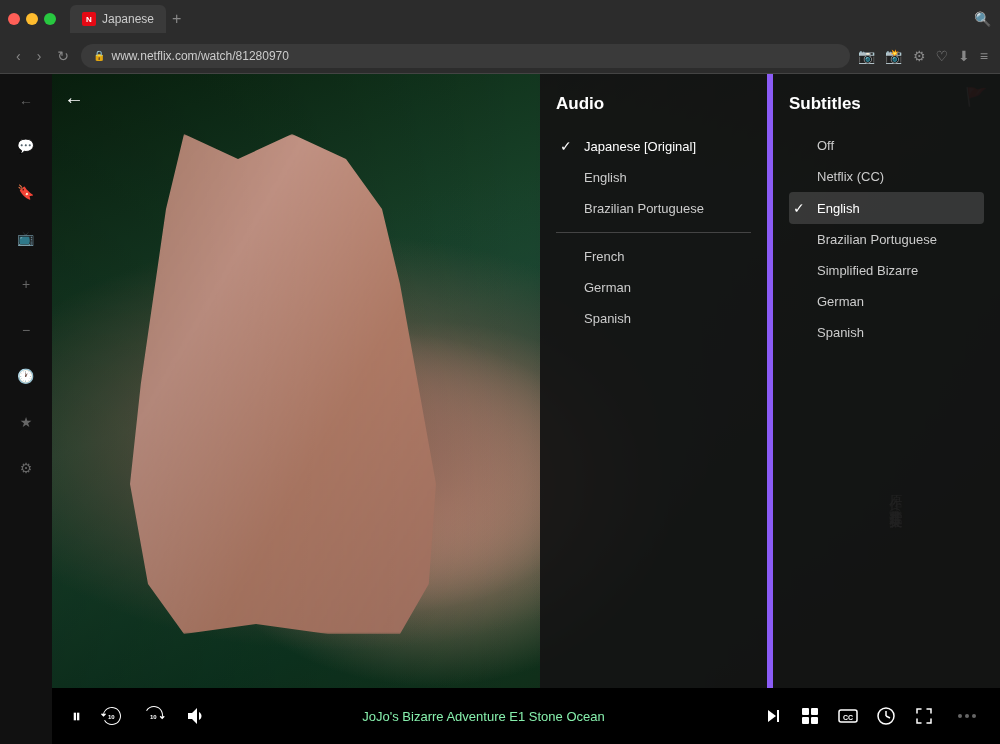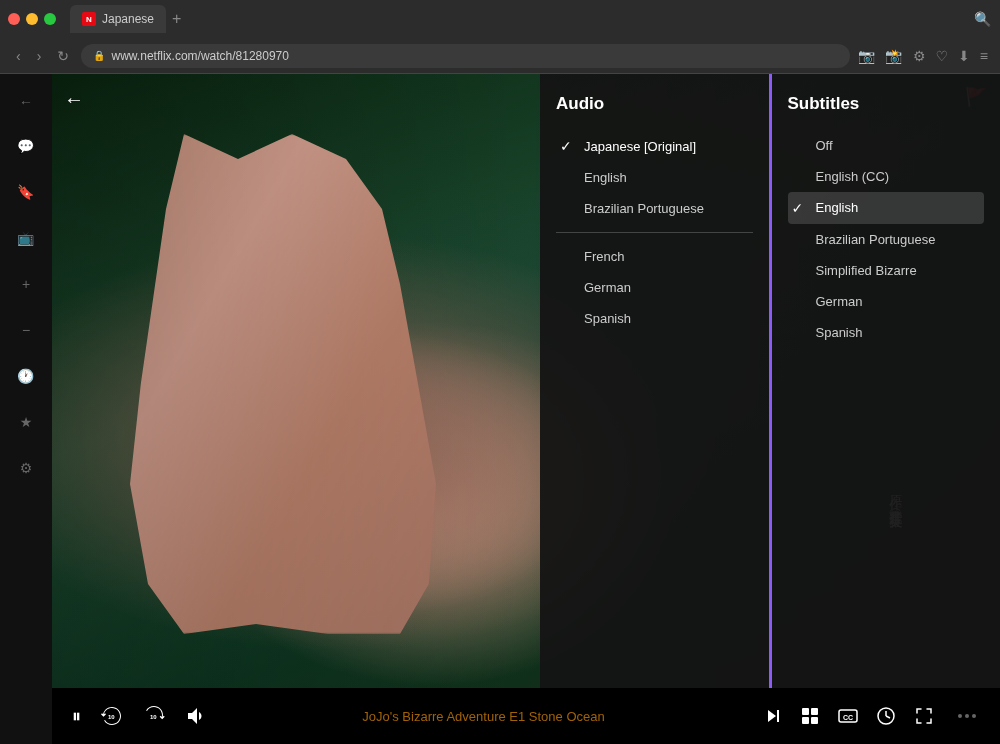--- a/index.html
+++ b/index.html
@@ -263,21 +263,21 @@
       z-index: 20;
     }
 
     .audio-column {
       flex: 1;
       padding: 20px 16px;
       overflow-y: auto;
     }
 
     .audio-column:first-child {
-      border-right: 3px solid #8b5cf6;
+      border-right: 6px solid #8b5cf6;
     }
 
     .column-header {
       color: white;
       font-size: 17px;
       font-weight: 700;
       margin-bottom: 16px;
     }
 
     .audio-item {
@@ -306,21 +306,21 @@
     }
 
     .divider-line {
       border: none;
       border-top: 1px solid #444;
       margin: 8px 0;
     }
 
     .subtitle-item {
       display: flex;
-      align-items: flex-start;
+      align-items: center;
       gap: 8px;
       padding: 8px 4px;
       color: #ccc;
       font-size: 13px;
       cursor: pointer;
       border-radius: 4px;
     }
 
     .subtitle-item.selected {
       background: rgba(255,255,255,0.15);
@@ -355,21 +355,21 @@
       cursor: pointer;
       font-size: 18px;
       padding: 4px;
       display: flex;
       align-items: center;
       justify-content: center;
     }
 
     .video-title {
       flex: 1;
-      color: #a16207;
+      color: #86efac;
       font-size: 13px;
       font-weight: 500;
       text-align: center;
     }
 
     .right-controls {
       display: flex;
       gap: 10px;
       align-items: center;
     }
@@ -499,21 +499,21 @@
 
           <div class="audio-column">
             <div class="column-header">Subtitles</div>
 
             <div class="subtitle-item">
               <span class="no-check"></span>
               <span>Off</span>
             </div>
             <div class="subtitle-item">
               <span class="no-check"></span>
-              <span>English (CC)</span>
+              <span>Netflix (CC)</span>
             </div>
             <div class="subtitle-item selected">
               <span class="check">✓</span>
               <span>English</span>
             </div>
             <div class="subtitle-item">
               <span class="no-check"></span>
               <span>Brazilian Portuguese</span>
             </div>
             <div class="subtitle-item">

